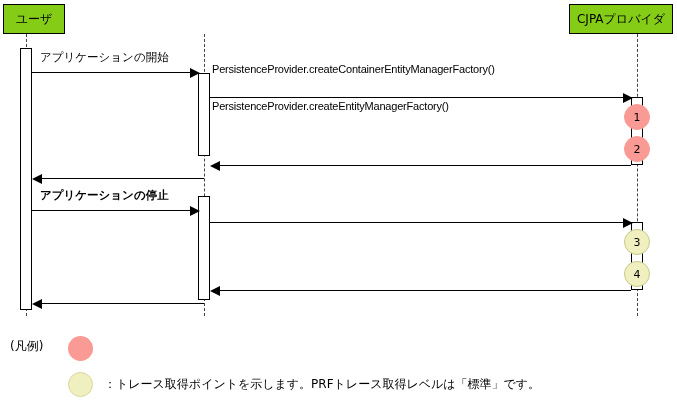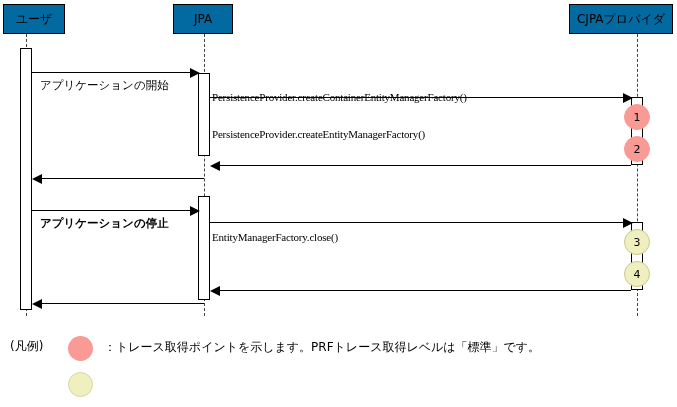--- a/index.html
+++ b/index.html
@@ -1,68 +1,65 @@
 <!DOCTYPE html>
 <html><head>
 <meta charset="utf-8">
 <style>
   html,body{margin:0;padding:0;background:#ffffff;}
   body{width:677px;height:407px;overflow:hidden;
        font-family:"DejaVu Sans","Liberation Sans",sans-serif;color:#000;}
   #diagram{position:relative;width:677px;height:407px;}
 
   
-  .head-box{position:absolute;border:1.5px solid #000;background:#0369a1;
+  .head-box{position:absolute;border:1.5px solid #000;background:#84cc16;
             display:flex;align-items:center;justify-content:center;
             font-size:12px;line-height:1;box-sizing:border-box;
             white-space:nowrap;}
 
   
   .lifeline{position:absolute;width:0;border-left:1.5px dashed #444;}
 
   
   .activation{position:absolute;background:#fff;border:1.5px solid #000;
               box-sizing:border-box;}
 
   
   .msg-line{position:absolute;height:0;border-top:1.5px solid #000;}
   .arrow-right{position:absolute;width:0;height:0;
                border-top:5px solid transparent;border-bottom:5px solid transparent;
                border-left:10px solid #000;}
   .arrow-left{position:absolute;width:0;height:0;
               border-top:5px solid transparent;border-bottom:5px solid transparent;
               border-right:10px solid #000;}
-  .msg-label{position:absolute;font-size:11.5px;line-height:13px;white-space:nowrap;margin-top:28px;}
-  .msg-label.mono{font-family:Liberation Serif, serif;
+  .msg-label{position:absolute;font-size:11.5px;line-height:13px;white-space:nowrap;}
+  .msg-label.mono{font-family:Liberation Sans, sans-serif;
                   font-size:11px;letter-spacing:-0.2px;}
 
   
   .trace-dot{position:absolute;width:26px;height:26px;border-radius:50%;
              display:flex;align-items:center;justify-content:center;
              font-size:11px;line-height:1;box-sizing:border-box;}
   .trace-dot.pink{background:#FA9A94;border:1px solid #FA9A94;}
   .trace-dot.yellow{background:#EFEFC0;border:1px solid #C9C98A;}
 
   
   .legend-title{position:absolute;font-size:12px;line-height:1;white-space:nowrap;}
   .legend-swatch{position:absolute;width:25px;height:25px;border-radius:50%;}
   .legend-swatch.pink{background:#FA9A94;}
   .legend-swatch.yellow{background:#EFEFC0;border:1px solid #D8D8A0;box-sizing:border-box;}
-  .legend-text{position:absolute;font-size:12px;line-height:1;white-space:nowrap;}
+  .legend-text{position:absolute;font-size:12px;line-height:1;white-space:nowrap;margin-top:37px;}
 </style>
 </head>
 <body>
 
 <div id="diagram">
 
   <div class="head-box" style="left:3px;top:4px;width:62px;height:30px;">
     <span>ユーザ</span>
-  </div>
-  <div class="head-box" style="left:173px;top:4px;width:60px;height:30px;">
-    <span>JPA</span>
   </div>
   <div class="head-box" style="left:569px;top:4px;width:104px;height:30px;">
     <span>CJPAプロバイダ</span>
   </div>
 
   <div class="lifeline" style="left:26px;top:34px;height:282px;"></div>
   <div class="lifeline" style="left:204px;top:34px;height:282px;"></div>
   <div class="lifeline" style="left:637px;top:34px;height:282px;"></div>
 
   <div class="activation" style="left:20px;top:48px;width:12px;height:262px;"></div>
@@ -92,21 +89,20 @@
   <div class="msg-line" style="left:220px;top:165px;width:411px;"></div>
   <div class="arrow-left" style="left:210px;top:161px;"></div>
 
   <div class="msg-line" style="left:42px;top:178px;width:162px;"></div>
   <div class="arrow-left" style="left:32px;top:174px;"></div>
 
   <div class="msg-label" style="left:40px;top:189px;font-weight:bold;">アプリケーションの停止</div>
   <div class="msg-line" style="left:32px;top:210px;width:166px;"></div>
   <div class="arrow-right" style="left:190px;top:206px;"></div>
 
-  <div class="msg-label mono" style="left:212px;top:203px;">EntityManagerFactory.close()</div>
   <div class="msg-line" style="left:210px;top:222px;width:421px;"></div>
   <div class="arrow-right" style="left:623px;top:218px;"></div>
 
   <div class="trace-dot yellow" style="left:624px;top:229px;">
     <span>3</span>
   </div>
   <div class="trace-dot yellow" style="left:624px;top:261px;">
     <span>4</span>
   </div>
 

